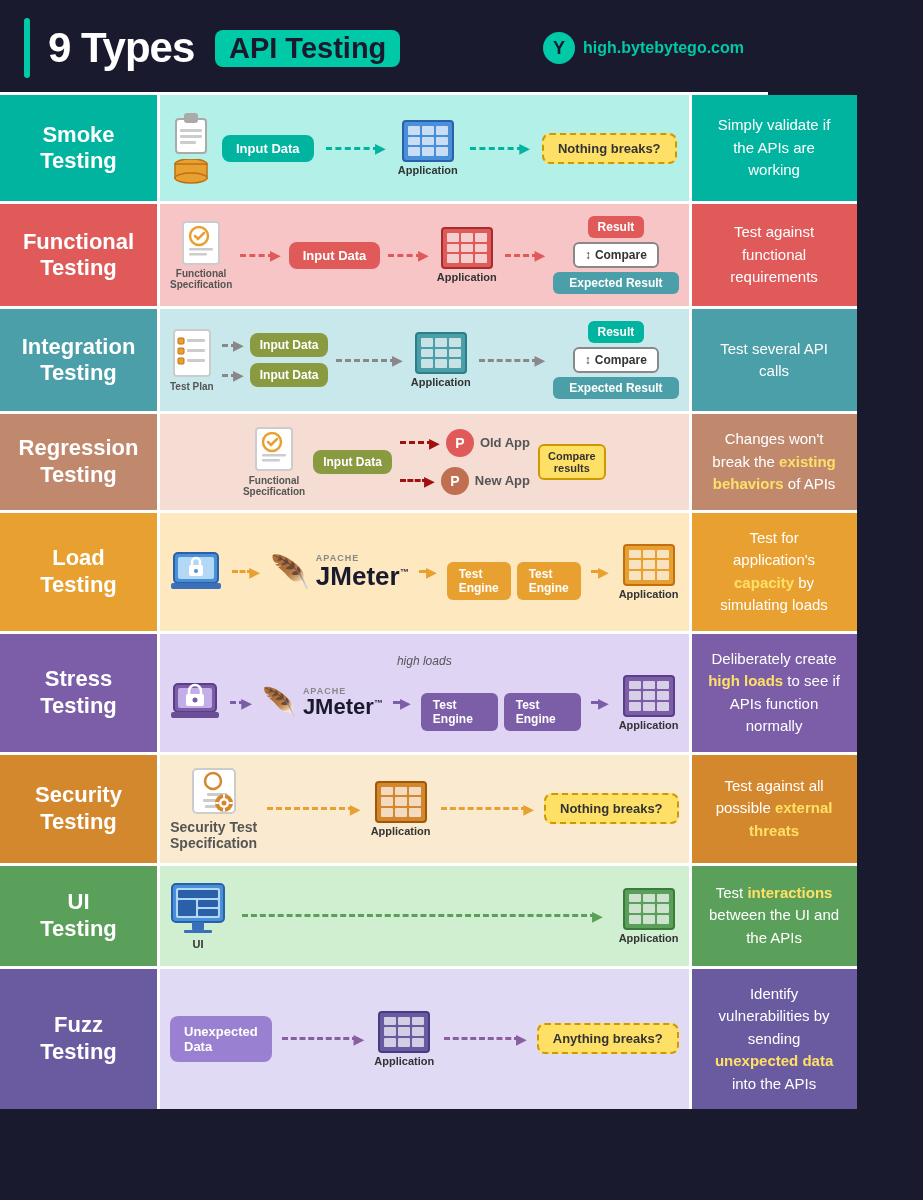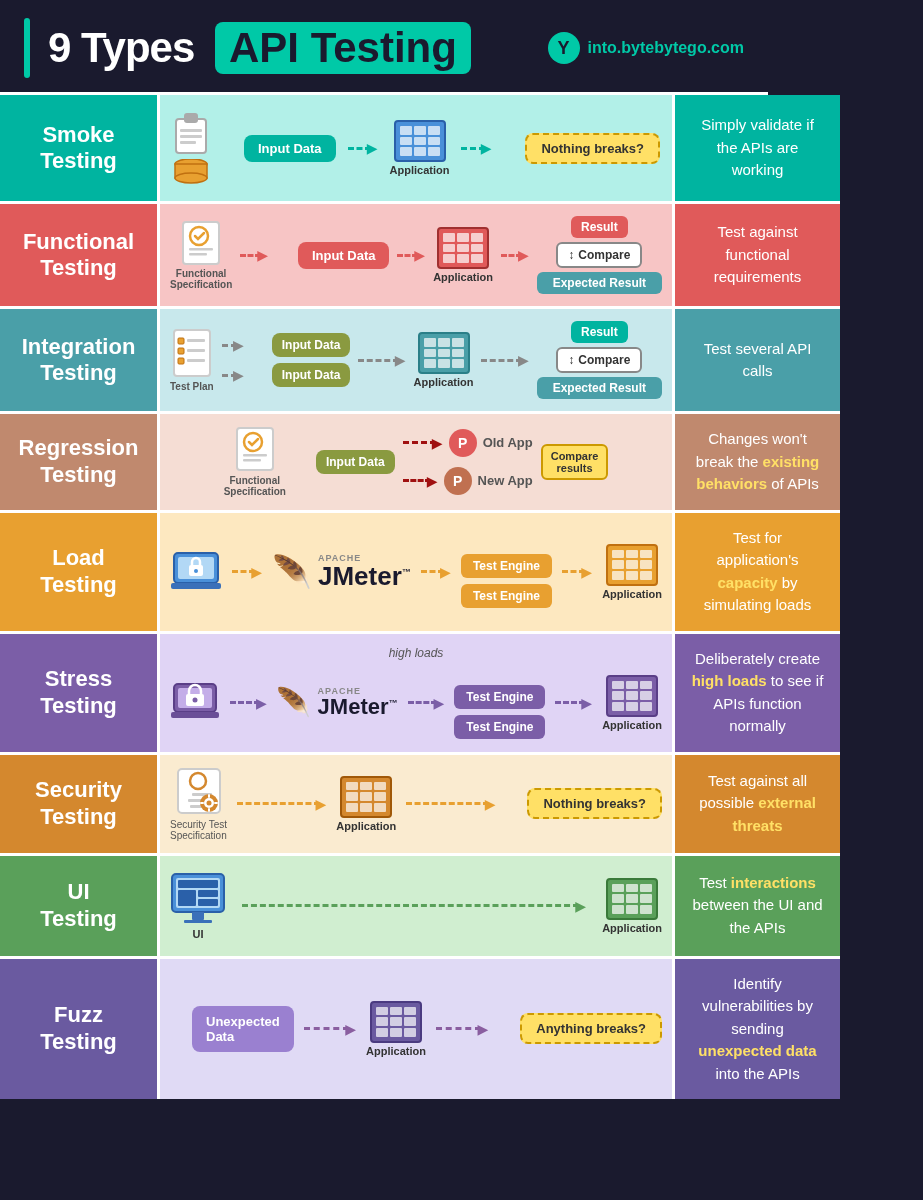--- a/index.html
+++ b/index.html
@@ -35,21 +35,21 @@
     }
     .title-9-types {
       font-size: 42px;
       font-weight: 900;
       color: #fff;
       letter-spacing: -1px;
     }
     .title-api {
       background: #00c9a7;
       color: #1a1a2e;
-      font-size: 42px;
+      font-size: 29px;
       font-weight: 900;
       padding: 2px 14px;
       border-radius: 8px;
     }
     .brand {
       display: flex;
       align-items: center;
       gap: 8px;
       color: #00c9a7;
       font-size: 16px;
@@ -143,21 +143,20 @@
     .fuzz-bg { background: #6a5aa0; }
     .fuzz-diag { background: #e0daf5; }
     .diag-box {
       background: #4a90d9;
       color: #fff;
       border-radius: 8px;
       padding: 6px 14px;
       font-size: 13px;
       font-weight: 700;
       white-space: nowrap;
-      margin-left: 22px;
     }
     .diag-box-teal { background: #00b4a0; }
     .diag-box-yellow {
       background: #ffe066;
       color: #333;
       border: 2px dashed #cc9900;
     }
     .diag-box-olive { background: #8a9a40; }
     .diag-box-pink { background: #e05a5a; }
 
@@ -296,21 +295,21 @@
       color: #1a1a2e;
     }
     .jmeter-tm {
       font-size: 9px;
       vertical-align: super;
     }
 
     
     .engine-stack {
       display: flex;
-      flex-direction: column;
+      flex-direction: row;
       gap: 6px;
       margin-top: 19px;
     }
     .engine-box {
       background: #7b5ea7;
       color: #fff;
       border-radius: 6px;
       padding: 5px 12px;
       font-size: 12px;
       font-weight: 700;
@@ -358,21 +357,21 @@
 <div class="container">
 
   <div class="header">
     <div class="header-title">
       <div class="header-bar"></div>
       <span class="title-9-types">9 Types&nbsp;</span>
       <span class="title-api">API Testing</span>
     </div>
     <div class="brand">
       <div class="brand-logo">Y</div>
-      <span>into.bytebytego.com</span>
+      <span>high.bytebytego.com</span>
     </div>
   </div>
 
   <div class="grid">
 
     <div class="label-cell smoke-bg">
       <span class="label-text">Smoke<br>Testing</span>
     </div>
     <div class="diagram-cell smoke-diag">
       <div class="smoke-diag-content">
@@ -678,21 +677,21 @@
             <rect x="14" y="38" width="16" height="3" rx="1" fill="#ccc"></rect>
 
             <circle cx="33" cy="36" r="9" fill="#d4882e"></circle>
             <circle cx="33" cy="36" r="5" fill="#fff"></circle>
             <circle cx="33" cy="36" r="2.5" fill="#d4882e"></circle>
             <rect x="32" y="27" width="2" height="4" rx="1" fill="#fff"></rect>
             <rect x="32" y="41" width="2" height="4" rx="1" fill="#fff"></rect>
             <rect x="24" y="35" width="4" height="2" rx="1" fill="#fff"></rect>
             <rect x="38" y="35" width="4" height="2" rx="1" fill="#fff"></rect>
           </svg>
-          <span style="font-size:10px;color:#555;font-weight:400;text-align:left;">Security Test<br>Specification</span>
+          <span style="font-size:14px;color:#555;font-weight:700;text-align:right;">Security Test<br>Specification</span>
         </div>
         <div class="arrow-dashed arrow-orange" style="width:40px;min-width:40px;"></div>
         <div class="app-icon">
           <div class="app-screen" style="background:#d4882e;border-color:#a05808;">
             <div class="app-screen-cell"></div>
               <div class="app-screen-cell"></div>
               <div class="app-screen-cell"></div>
             <div class="app-screen-cell"></div>
               <div class="app-screen-cell"></div>
               <div class="app-screen-cell"></div>

